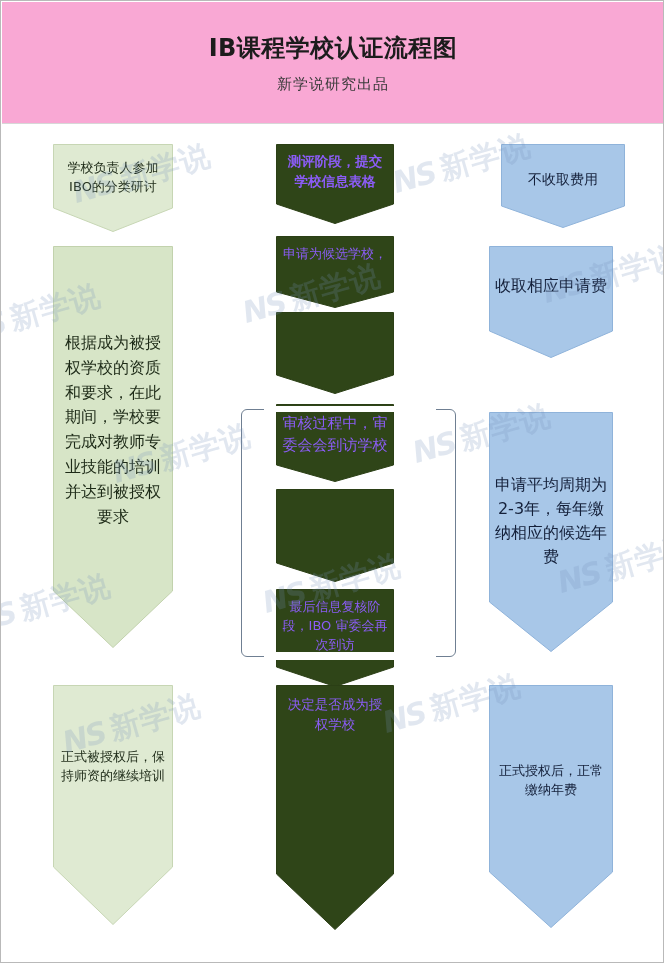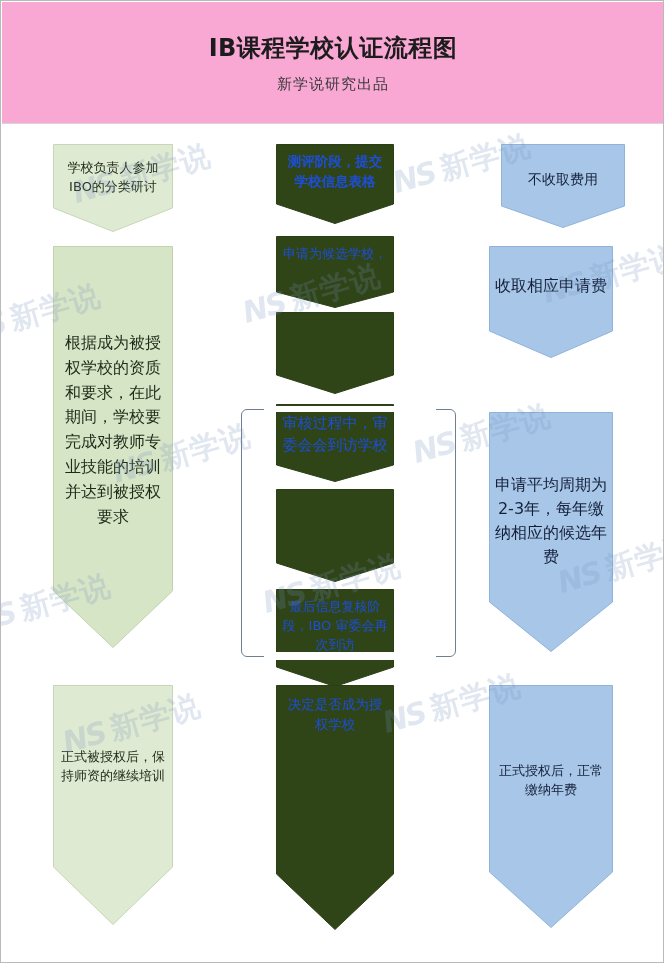--- a/index.html
+++ b/index.html
@@ -81,21 +81,21 @@
     padding:0 6px;
     box-sizing:border-box;
   }
   .shape{
     position:absolute;left:0;top:0;width:100%;height:100%;
   }
   .node .txt{position:relative;z-index:2;}
 
   
   .green-light{color:#1d2a17;}
-  .green-dark{color:#1d4ed8;}
+  .green-dark{color:#8b5cf6;}
   .blue{color:#14203a;}
 
   .s-light{fill:#dfead2;stroke:#c7d6b4;stroke-width:1;}
   .s-light2{fill:#d7e5c7;stroke:#c2d2ad;stroke-width:1;}
   .s-dark{fill:#2f4518;stroke:#2b3f15;stroke-width:1;}
   .s-blue{fill:#a8c7e8;stroke:#8fb3da;stroke-width:1;}
 
   .bold{font-weight:bold;}
 
   

